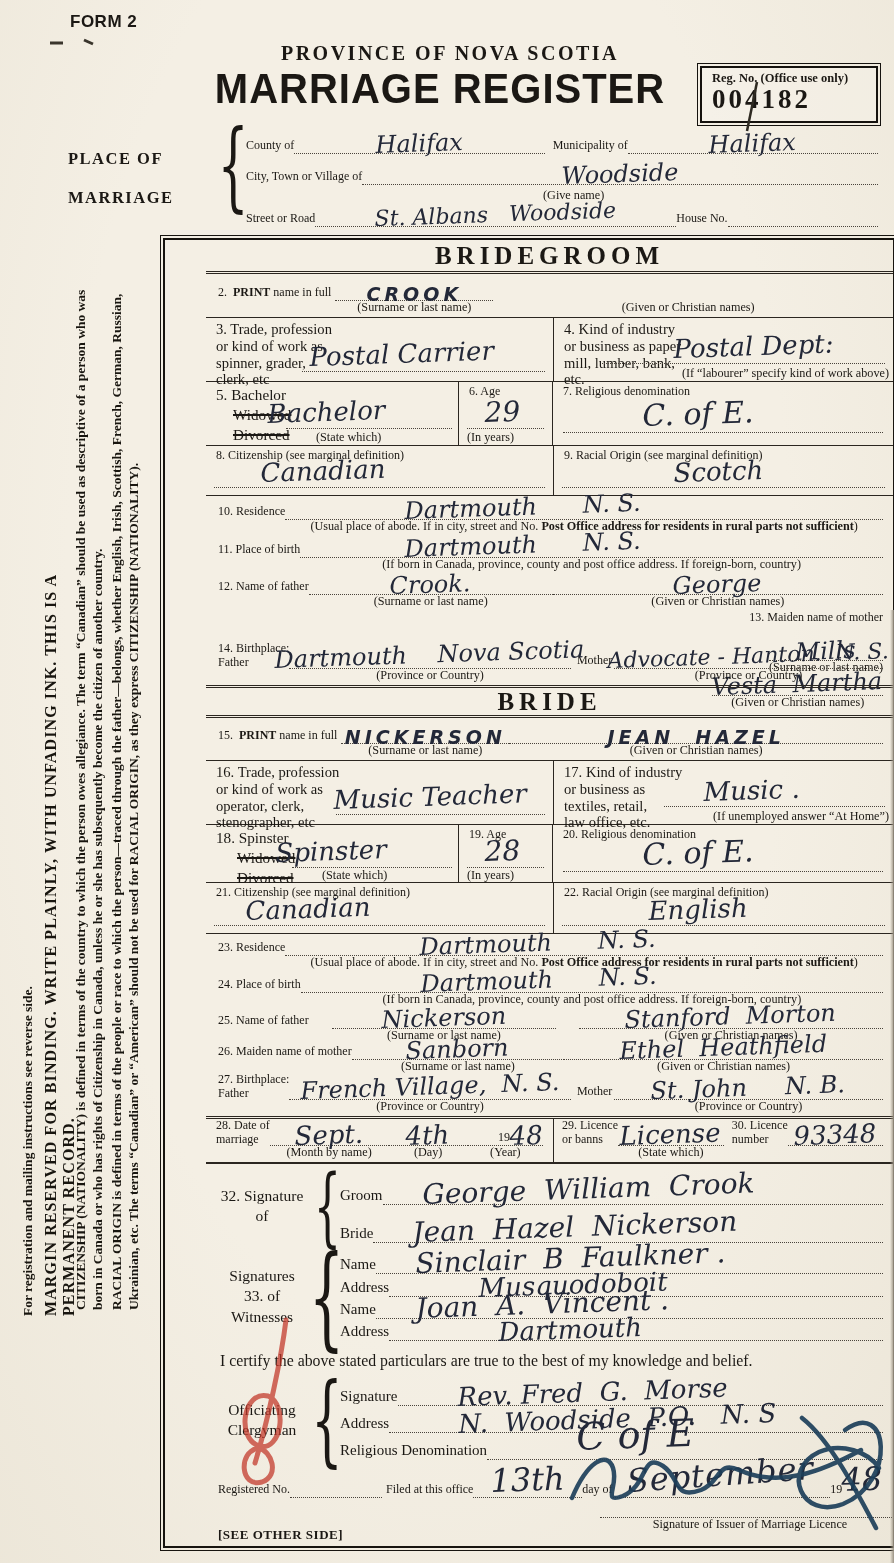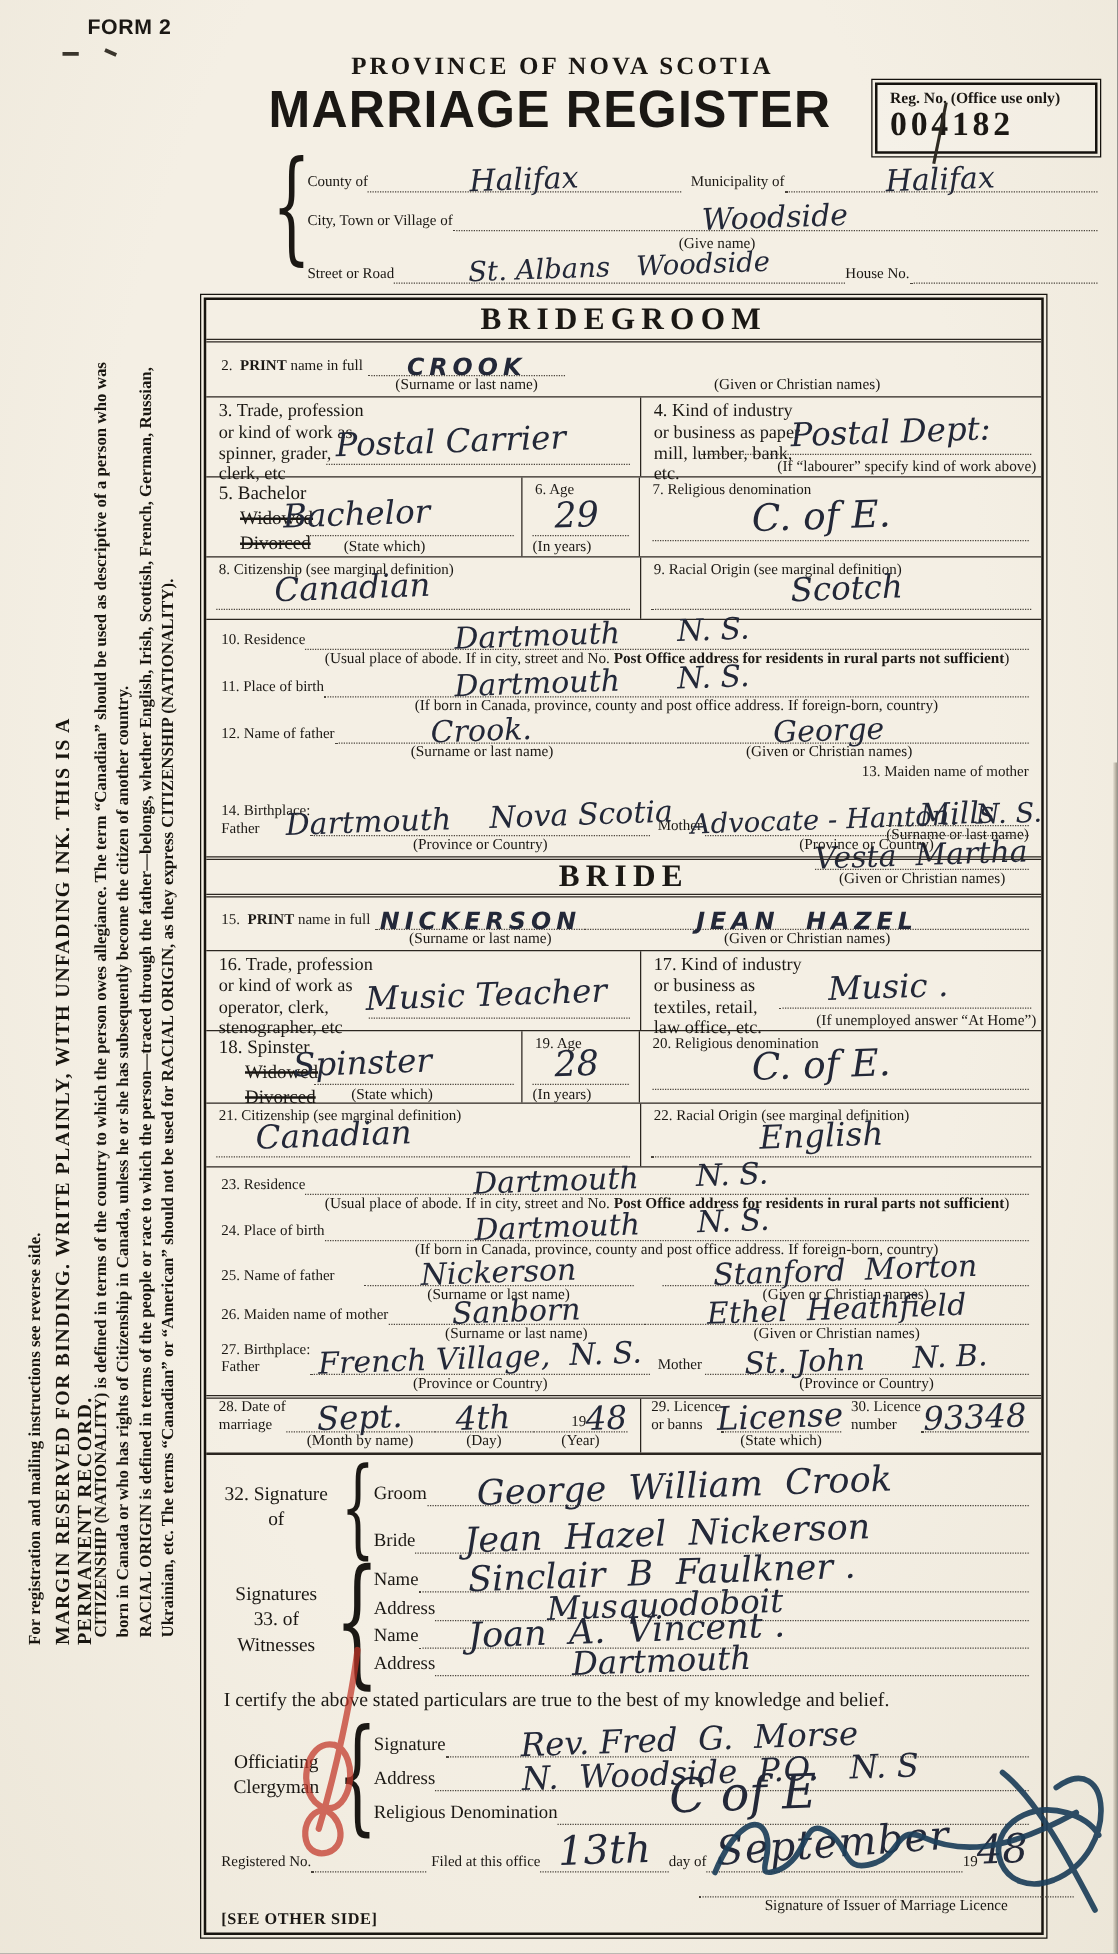--- a/index.html
+++ b/index.html
@@ -34,23 +34,23 @@
   
   .pml{font-weight:bold;font-size:16.5px;letter-spacing:1.5px;line-height:2.35;white-space:pre-line;}
   .brace{font-family:"DejaVu Serif",serif;line-height:1;display:inline-block;transform:scaleX(.5);}
   .prows{margin-left:180px;}
   .prow{display:flex;align-items:flex-end;}
   .line{border-bottom:1.7px dotted #4a443c;}
   .prow .line{flex:1;display:flex;align-items:flex-end;justify-content:center;height:20px;min-width:0;}
   .prow .lbl{margin-bottom:1px;white-space:nowrap;}
   .prow .hw{margin-bottom:-4px;}
   
-  .formbox{position:absolute;left:163px;top:238px;width:672px;height:1310px;
+  .formbox{position:absolute;left:163px;top:238px;width:732px;height:1310px;
            border:2px solid #17140f;outline:1px solid #17140f;outline-offset:2px;
-           display:flex;flex-direction:column;}
+           display:flex;flex-direction:column;padding-left:41px;}
   .r{position:relative;flex:0 0 auto;}
   .sep{border-bottom:1.5px solid #2b2620;}
   .sep2{border-bottom:2px solid #2b2620;}
   .dtop{border-top:3.5px double #2b2620;}
   .sechead{display:flex;align-items:center;justify-content:center;font-weight:bold;
            font-size:25px;letter-spacing:5px;border-bottom:3.5px double #2b2620;}
   .rowflex{display:flex;align-items:flex-end;padding:0 10px 1px 12px;}
   .rowflex > .lbl{margin-bottom:16px;white-space:nowrap;}
   .rowflex > .mlb{white-space:pre-line;margin-bottom:14px;}
   .fillcol{flex:1 1 0;display:flex;flex-direction:column;justify-content:flex-end;min-width:0;}
@@ -96,20 +96,22 @@
 
   <div class="abs form-no" style="left:70px;top:12px;">FORM 2</div>
   <div class="abs province" style="left:170px;top:42px;width:560px;">PROVINCE  OF  NOVA  SCOTIA</div>
   <div class="abs title" style="left:130px;top:66px;width:620px;">MARRIAGE REGISTER</div>
   <div class="abs regbox" style="left:700px;top:66px;width:178px;height:57px;">
     <div class="reg-label">Reg. No.  (Office use only)</div>
     <div class="reg-num">004182</div>
   </div>
 
   <div class="abs" style="left:66px;top:124px;width:812px;">
+    <div class="abs pml" style="left:2px;top:16px;">PLACE OF
+MARRIAGE</div>
     <div class="abs" style="left:136px;top:-8px;">
       <span class="brace" style="font-size:98px;">{</span>
     </div>
     <div class="prows">
       <div class="prow" style="height:30px;">
         <span class="lbl">County of</span>
         <span class="line">
             <span class="hw s24">Halifax</span>
           </span>
         <span class="lbl" style="margin-left:8px;">Municipality of</span>

